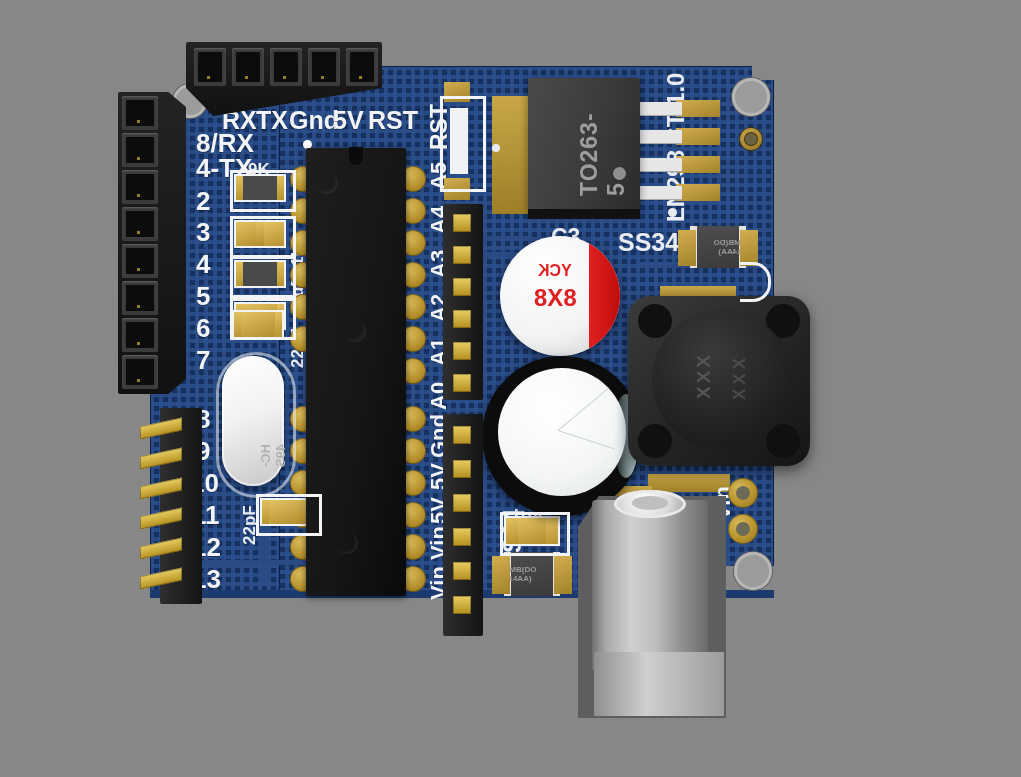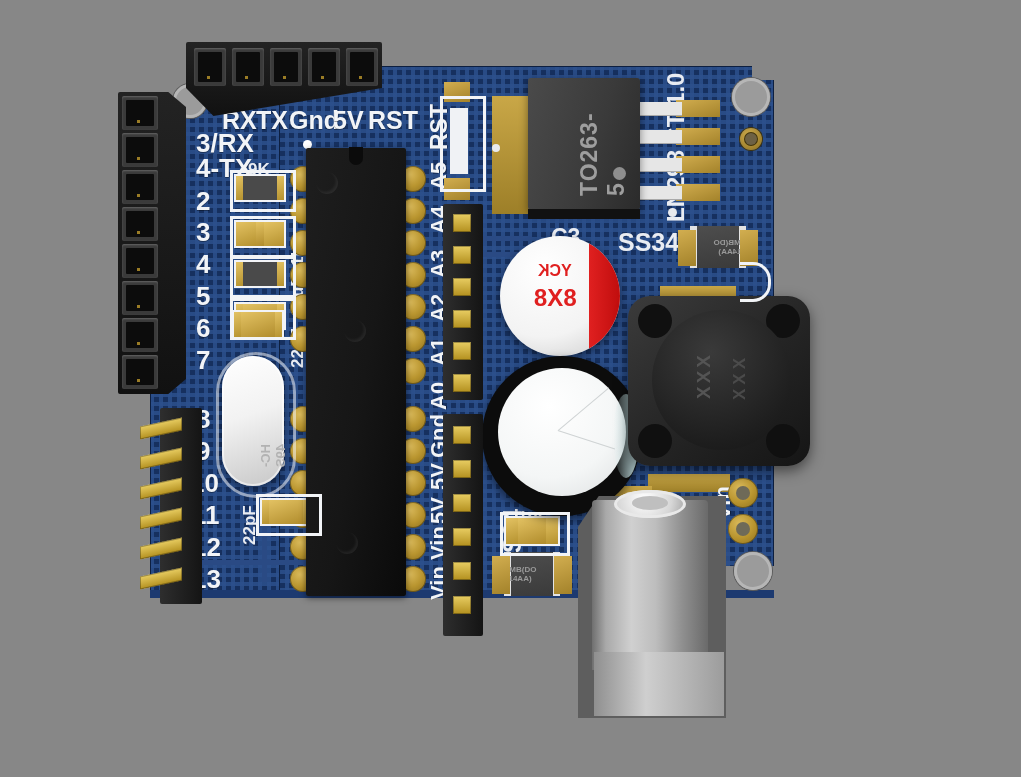--- a/index.html
+++ b/index.html
@@ -160,21 +160,21 @@
   <div class="abs mhole" style="left:173px;top:84px;width:34px;height:34px;"></div>
 
   <div class="abs silk" style="left:222px;top:108px;font-size:25px;">RX</div>
   <div class="abs silk" style="left:256px;top:108px;font-size:25px;">TX</div>
   <div class="abs silk" style="left:289px;top:108px;font-size:25px;">Gnd</div>
   <div class="abs silk" style="left:333px;top:108px;font-size:25px;">5V</div>
   <div class="abs silk" style="left:368px;top:108px;font-size:25px;">RST</div>
 
   <div class="abs silk rot90" style="left:428px;top:150px;font-size:23px;">RST</div>
 
-  <div class="abs silk" style="left:196px;top:130px;font-size:26px;">3/RX</div>
+  <div class="abs silk" style="left:196px;top:130px;font-size:26px;">8/RX</div>
   <div class="abs silk" style="left:196px;top:155px;font-size:26px;">4-TX</div>
   <div class="abs silk" style="left:196px;top:188px;font-size:26px;">2</div>
   <div class="abs silk" style="left:196px;top:219px;font-size:26px;">3</div>
   <div class="abs silk" style="left:196px;top:251px;font-size:26px;">4</div>
   <div class="abs silk" style="left:196px;top:283px;font-size:26px;">5</div>
   <div class="abs silk" style="left:196px;top:315px;font-size:26px;">6</div>
   <div class="abs silk" style="left:196px;top:347px;font-size:26px;">7</div>
   <div class="abs silk" style="left:196px;top:406px;font-size:26px;">8</div>
   <div class="abs silk" style="left:196px;top:438px;font-size:26px;">9</div>
   <div class="abs silk" style="left:190px;top:470px;font-size:26px;">10</div>

